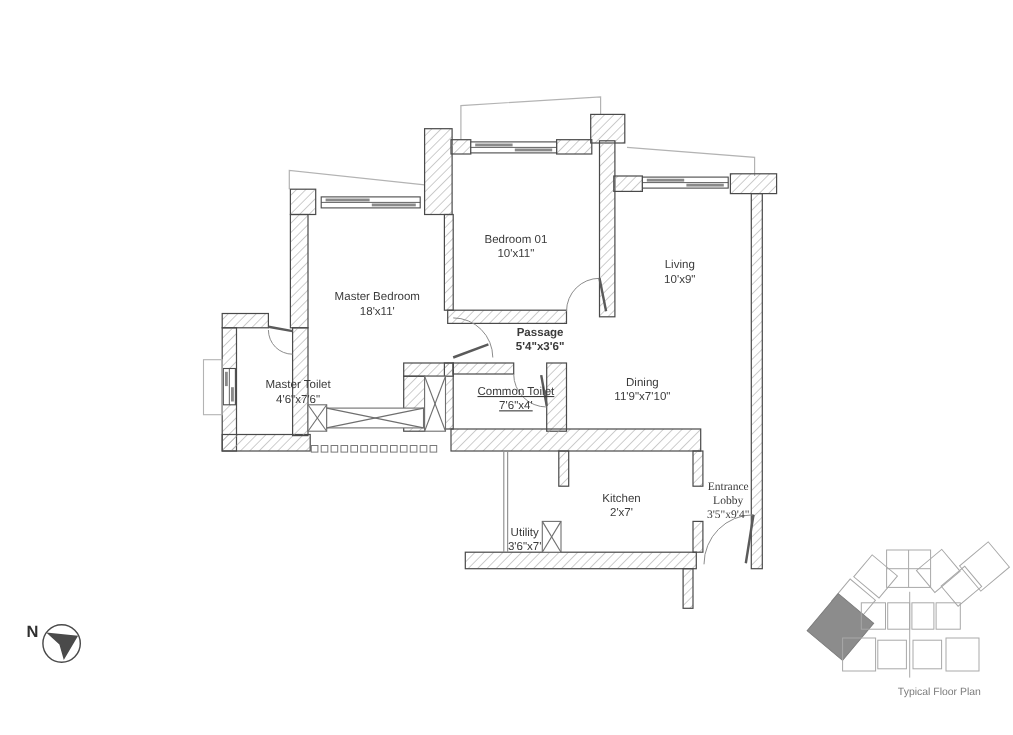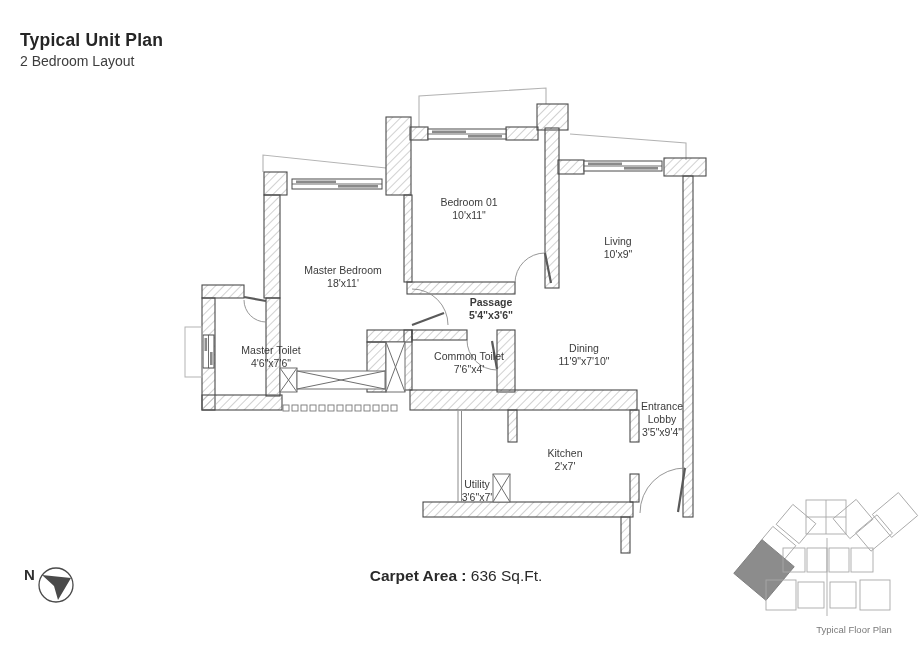--- a/index.html
+++ b/index.html
@@ -180,68 +180,60 @@
       <rect x="807" y="548" width="20" height="24"></rect>
       <rect x="829" y="548" width="20" height="24"></rect>
       <rect x="851" y="548" width="22" height="24"></rect>
       <rect x="766" y="580" width="30" height="30"></rect>
       <rect x="798" y="582" width="26" height="26"></rect>
       <rect x="830" y="582" width="26" height="26"></rect>
       <rect x="860" y="580" width="30" height="30"></rect>
     </g>
   </svg>
 
-  <div class="title-block">
-    <div class="title">Typical Unit Plan</div>
-    <div class="subtitle">2 Bedroom Layout</div>
-  </div>
-
-  <div class="room-label" style="left:469px;top:196px;">
+
+  <div class="room-label" style="left:469px;top:212px;">
     <div>Bedroom 01</div>
     <div>10'x11"</div>
   </div>
   <div class="room-label" style="left:343px;top:264px;">
     <div>Master Bedroom</div>
     <div>18'x11'</div>
   </div>
   <div class="room-label" style="left:618px;top:235px;">
     <div>Living</div>
     <div>10'x9"</div>
   </div>
   <div class="room-label" style="left:491px;top:296px;font-weight:bold;">
     <div>Passage</div>
     <div>5'4"x3'6"</div>
   </div>
   <div class="room-label" style="left:243px;top:344px;margin-left:28px;">
     <div>Master Toilet</div>
     <div>4'6"x7'6"</div>
   </div>
-  <div class="room-label" style="left:469px;top:350px;">
+  <div class="room-label" style="left:469px;top:350px;text-decoration:underline;">
     <div>Common Toilet</div>
     <div>7'6"x4'</div>
   </div>
   <div class="room-label" style="left:584px;top:342px;">
     <div>Dining</div>
     <div>11'9"x7'10"</div>
   </div>
   <div class="room-label" style="left:477px;top:443px;margin-top:35px;">
     <div>Utility</div>
     <div>3'6"x7'</div>
   </div>
   <div class="room-label" style="left:565px;top:447px;">
     <div>Kitchen</div>
     <div>2'x7'</div>
   </div>
-  <div class="room-label wrap" style="left:662px;top:400px;">
+  <div class="room-label wrap" style="left:662px;top:436px;font-family:Liberation Serif, serif;">
     <div>Entrance Lobby</div>
     <div style="white-space:nowrap;">3'5"x9'4"</div>
   </div>
 
-  <div class="carpet">
-    <span class="lbl">Carpet Area :</span>
-    <span>636 Sq.Ft.</span>
-  </div>
 
   <div class="compass-n">N</div>
 
   <div class="keyplan-caption">Typical Floor Plan</div>
 
 </div>
 
 </body></html>

